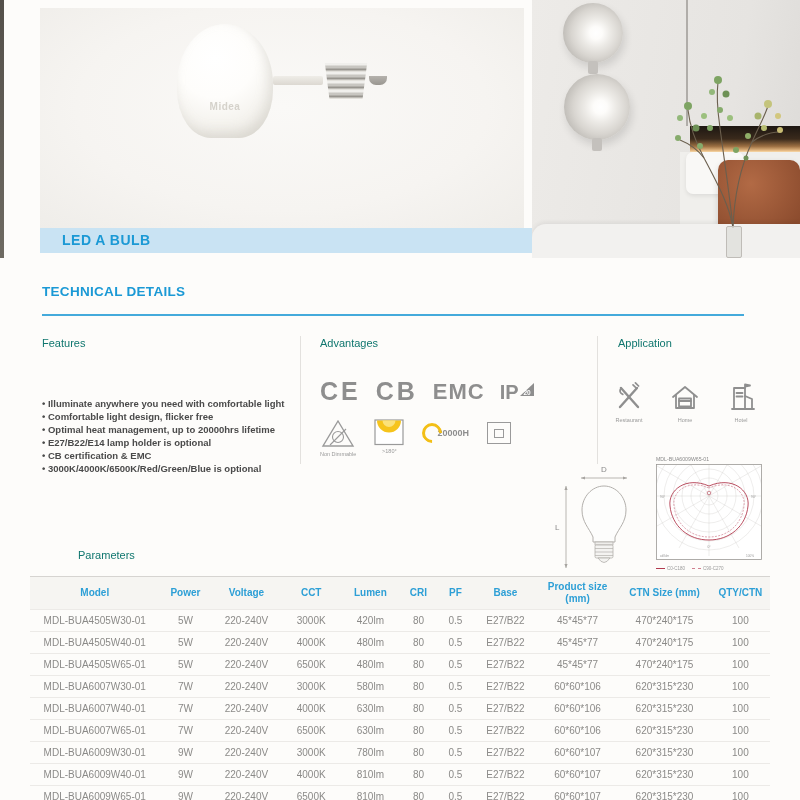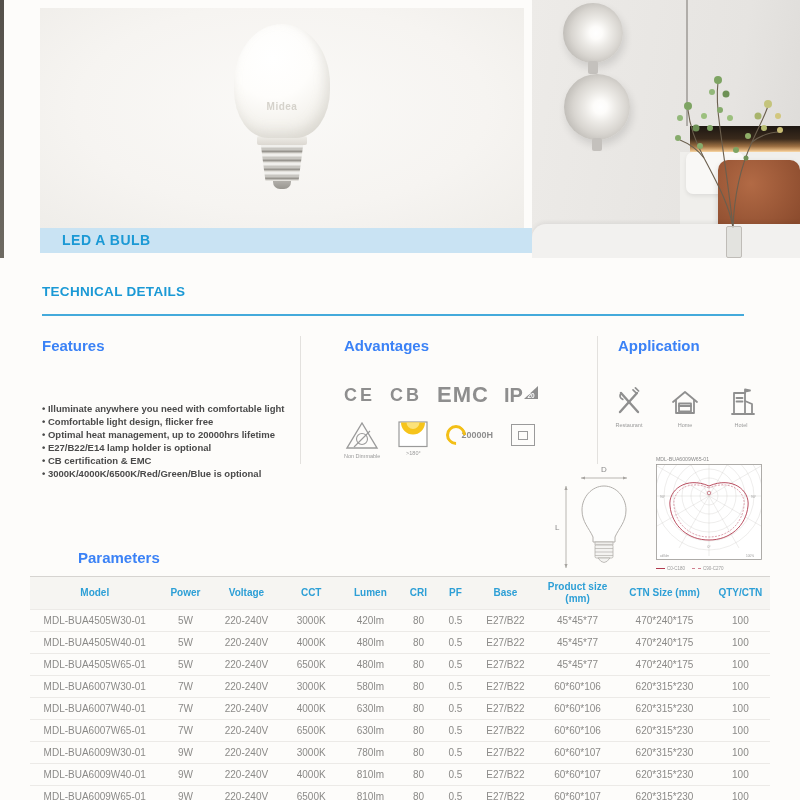--- a/index.html
+++ b/index.html
@@ -6,21 +6,21 @@
   html,body { width:800px; height:800px; }
   body { font-family:"Liberation Sans", sans-serif; background:#fdfcfa; }
   .page { position:relative; width:800px; height:800px; overflow:hidden; background:#fdfcfa; }
 
   
   .edge-strip { position:absolute; left:0; top:0; width:4px; height:258px;
     background:linear-gradient(180deg,#54504a,#6e6a62); }
   .photo { position:absolute; left:40px; top:8px; width:484px; height:220px;
     background:radial-gradient(ellipse at 50% 45%, #faf9f7 0%, #f6f4f1 60%, #efede9 100%); }
   .bulb-wrap { position:absolute; left:50%; top:16px; transform:translateX(-50%);
-    display:flex; flex-direction:column; align-items:center; }
+    display:flex; flex-direction:row; align-items:center; }
   .bulb-glass { position:relative; width:96px; height:114px;
     border-radius:48px 48px 34px 34px / 60px 60px 48px 48px;
     background:radial-gradient(circle at 40% 30%, #ffffff 0%, #fefdfb 40%, #f3f1ec 72%, #e6e3dc 96%);
     box-shadow:inset -4px -6px 12px rgba(190,186,178,.35); }
   .bulb-brand { position:absolute; left:0; right:0; bottom:26px; text-align:center;
     font-size:10px; font-weight:bold; color:#d5d2cb; letter-spacing:.5px; }
   .bulb-collar { width:50px; height:9px; margin-top:-2px; border-radius:2px;
     background:linear-gradient(#efede8,#dcd8d1); }
   .bulb-screw { width:46px; height:36px;
     clip-path:polygon(4% 0,96% 0,86% 100%,14% 100%);
@@ -54,33 +54,33 @@
   .sofa { position:absolute; left:0; top:224px; width:268px; height:34px;
     background:#f2f1ef; border-radius:14px 0 0 0; box-shadow:0 -2px 4px rgba(0,0,0,.06); }
   .plant { position:absolute; left:128px; top:58px; }
   .vase { position:absolute; left:194px; top:226px; width:16px; height:32px;
     background:rgba(225,224,220,.85); border:1px solid #bfbcb7; border-radius:2px; }
 
   
   .h-technical { position:absolute; left:42px; top:284px; font-size:13.5px; font-weight:bold;
     color:#1b99d5; letter-spacing:.3px;text-align:right; }
   .rule-blue { position:absolute; left:42px; top:314px; width:702px; height:2px; background:#44aadb; }
-  .h-sub { font-size:15px; font-weight:bold; color:#3b82f6; }
+  .h-sub { font-size:11px; font-weight:normal; color:#0f766e; }
 
   .features { position:absolute; left:42px; top:337px; width:264px; }
   .features ul { list-style:none; margin-top:48px; }
   .features li { font-size:9.5px; font-weight:bold; color:#4a4a4a; line-height:13px; }
   .features li::before { content:"• "; }
 
   .vdiv { position:absolute; width:1px; height:128px; top:336px; background:#e3e1de; }
   .vdiv1 { left:300px; } .vdiv2 { left:597px; }
 
-  .advantages { position:absolute; left:344px; top:337px; width:250px; }
+  .advantages { position:absolute; left:320px; top:337px; width:250px; }
   .certs { margin-top:30px; display:flex; align-items:center; gap:15px; }
-  .cert { font-size:18px; font-weight:bold; color:#8e8e8e; letter-spacing:3px; line-height:1; }
+  .cert { font-size:25px; font-weight:bold; color:#8e8e8e; letter-spacing:3px; line-height:1; }
   .cert-emc { font-size:22px; letter-spacing:1px; }
   .ip-badge { display:flex; align-items:flex-start; }
   .ip-prefix { font-size:20px; font-weight:bold; color:#8e8e8e; line-height:1; }
   .badges { margin-top:15px; display:flex; align-items:flex-start; gap:18px; }
   .badge { display:flex; flex-direction:column; align-items:center; gap:2px; }
   .badge-label { font-size:5.5px; color:#9a9a9a; white-space:nowrap; }
   .hours { display:flex; align-items:center; height:28px; }
   .arc { width:20px; height:20px; border:3.5px solid #f3bf16; border-radius:50%;
     border-right-color:transparent; transform:rotate(45deg); }
   .hours-text { font-size:9px; font-weight:bold; color:#8e8e8e; margin-left:-5px; }

